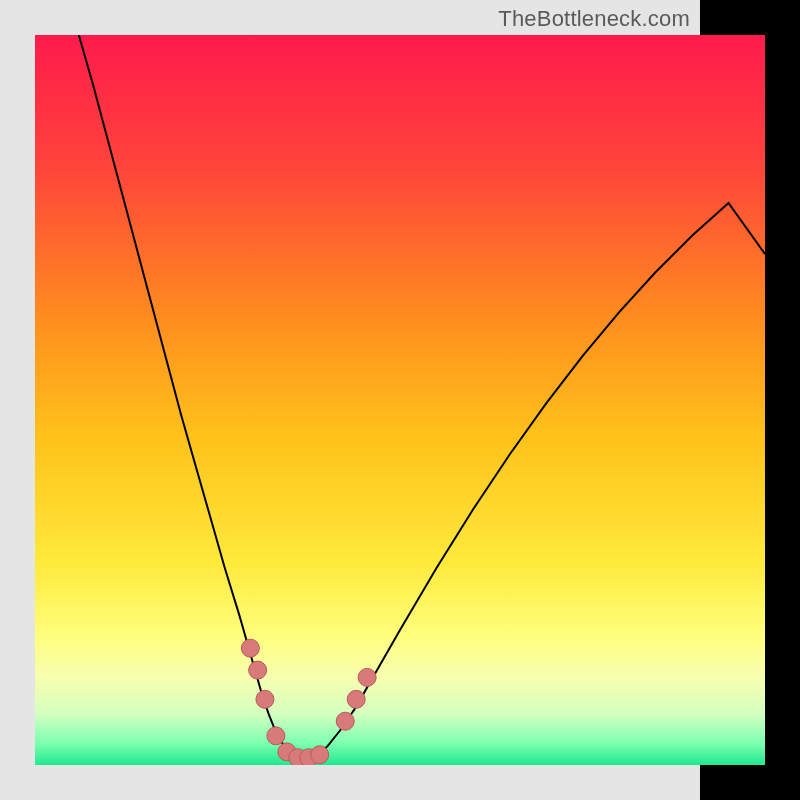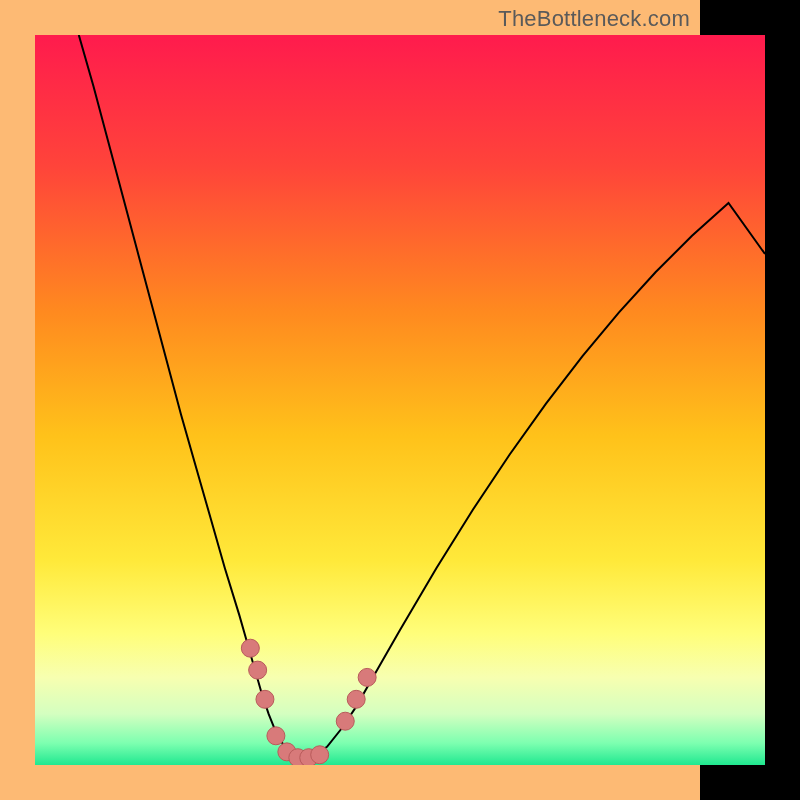--- a/index.html
+++ b/index.html
@@ -9,21 +9,21 @@
     height: 800px;
     background: #000;
     overflow: hidden;
     font-family: Arial, Helvetica, sans-serif;
   }
   .frame {
     position: absolute;
     left: 0; top: 0;
     width: 700px;
     height: 800px;
-    background: #fdba74;
+    background: #e5e5e5;
     text-decoration: underline;
   }
   .plot {
     position: absolute;
     left: 35px;
     top: 35px;
     width: 730px;
     height: 730px;
     overflow: hidden;
   }

